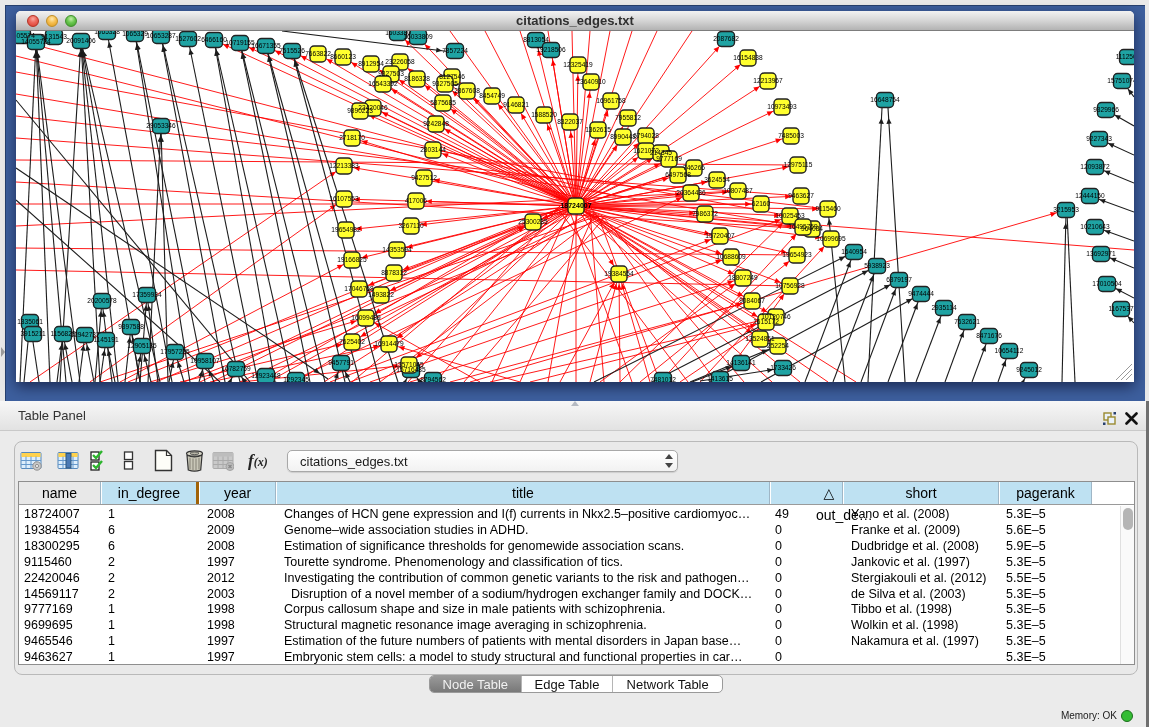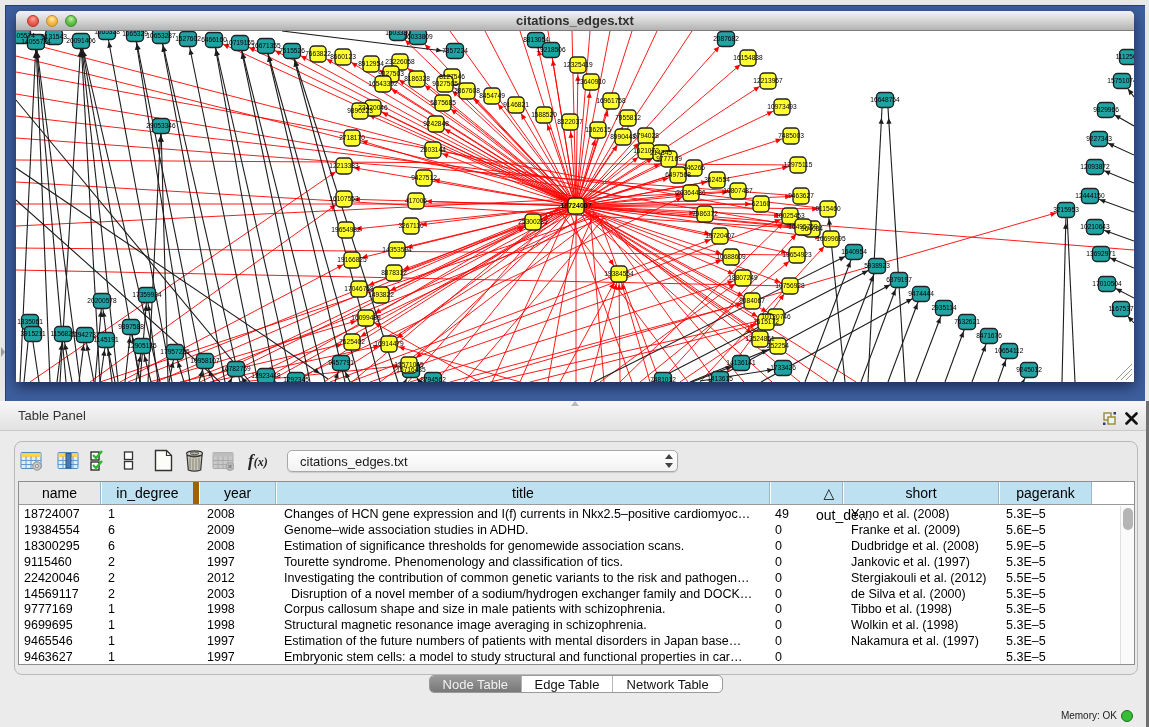--- a/index.html
+++ b/index.html
@@ -816,21 +816,21 @@
 <div class="abs" style="left:287px;top:450px;width:391px;height:22px;background:linear-gradient(#ffffff,#f2f2f2);border:1px solid #a8a8a8;border-radius:5px;box-shadow:0 1px 1px rgba(0,0,0,0.12);"></div>
 <div class="abs" style="left:300px;top:454px;font-size:13px;color:#1a1a1a;">citations_edges.txt</div>
 <svg class="abs" style="left:663px;top:454px" width="12" height="14" viewBox="0 0 12 14">
  <path d="M6 0L10 5H2z" fill="#444"></path>
     <path d="M6 14L2 9h8z" fill="#444"></path>
 </svg>
 
 <div class="abs" style="left:18px;top:481px;width:1117px;height:184px;background:#fff;border:1px solid #8e8e8e;overflow:hidden;font-size:12.5px;color:#000;">
   <div style="position:absolute;left:0;top:0;width:1119px;height:23px;border-bottom:1px solid #9a9a9a;font-size:14px;">
       <div style="position:absolute;left:0px;top:0;width:82px;height:22px;background:#e8e8e8;border-right:1px solid #9fb6c6;text-align:center;line-height:22px;">name</div>
-      <div style="position:absolute;left:83px;top:0;width:97px;height:22px;background:#bee1f2;border-right:6px solid #a16207;text-align:center;line-height:22px;">in_degree</div>
+      <div style="position:absolute;left:83px;top:0;width:97px;height:22px;background:#bee1f2;border-right:3px solid #a16207;text-align:center;line-height:22px;">in_degree</div>
       <div style="position:absolute;left:181px;top:0;width:76px;height:22px;background:#bee1f2;border-right:1px solid #9fb6c6;text-align:center;line-height:22px;">year</div>
       <div style="position:absolute;left:258px;top:0;width:493px;height:22px;background:#bee1f2;border-right:1px solid #9fb6c6;text-align:center;line-height:22px;">title</div>
       <div style="position:absolute;left:752px;top:0;width:72px;height:22px;background:#bee1f2;border-right:1px solid #9fb6c6;text-align:center;line-height:22px;padding-left:45px;">△ out_de…</div>
       <div style="position:absolute;left:825px;top:0;width:155px;height:22px;background:#bee1f2;border-right:1px solid #9fb6c6;text-align:center;line-height:22px;">short</div>
       <div style="position:absolute;left:981px;top:0;width:92px;height:22px;background:#bee1f2;border-right:1px solid #9fb6c6;text-align:center;line-height:22px;">pagerank</div>
     </div>
   <div style="position:absolute;left:0;top:24px;width:1119px;height:16px;line-height:16px;white-space:nowrap;overflow:hidden;">
       <span style="position:absolute;left:5px;">18724007</span>
       <span style="position:absolute;left:89px;">1</span>
       <span style="position:absolute;left:188px;">2008</span>
@@ -874,21 +874,21 @@
       <span style="position:absolute;left:756px;">0</span>
       <span style="position:absolute;left:832px;">Stergiakouli et al. (2012)</span>
       <span style="position:absolute;left:987px;">5.5E–5</span>
     </div>
     <div style="position:absolute;left:0;top:104px;width:1119px;height:16px;line-height:16px;white-space:nowrap;overflow:hidden;">
       <span style="position:absolute;left:5px;">14569117</span>
       <span style="position:absolute;left:89px;">2</span>
       <span style="position:absolute;left:188px;">2003</span>
       <span style="position:absolute;left:272px;">Disruption of a novel member of a sodium/hydrogen exchanger family and DOCK…</span>
       <span style="position:absolute;left:756px;">0</span>
-      <span style="position:absolute;left:832px;">de Silva et al. (2000)</span>
+      <span style="position:absolute;left:832px;">de Silva et al. (2003)</span>
       <span style="position:absolute;left:987px;">5.3E–5</span>
     </div>
     <div style="position:absolute;left:0;top:119px;width:1119px;height:16px;line-height:16px;white-space:nowrap;overflow:hidden;">
       <span style="position:absolute;left:5px;">9777169</span>
       <span style="position:absolute;left:89px;">1</span>
       <span style="position:absolute;left:188px;">1998</span>
       <span style="position:absolute;left:265px;">Corpus callosum shape and size in male patients with schizophrenia.</span>
       <span style="position:absolute;left:756px;">0</span>
       <span style="position:absolute;left:832px;">Tibbo et al. (1998)</span>
       <span style="position:absolute;left:987px;">5.3E–5</span>

